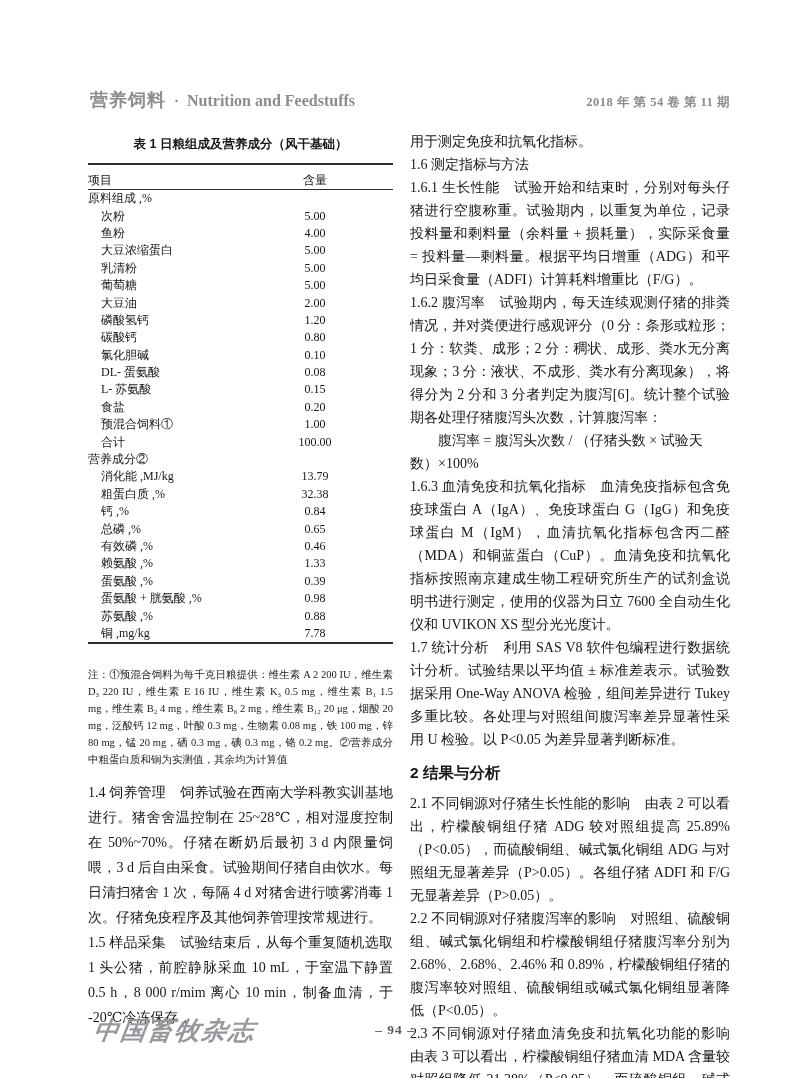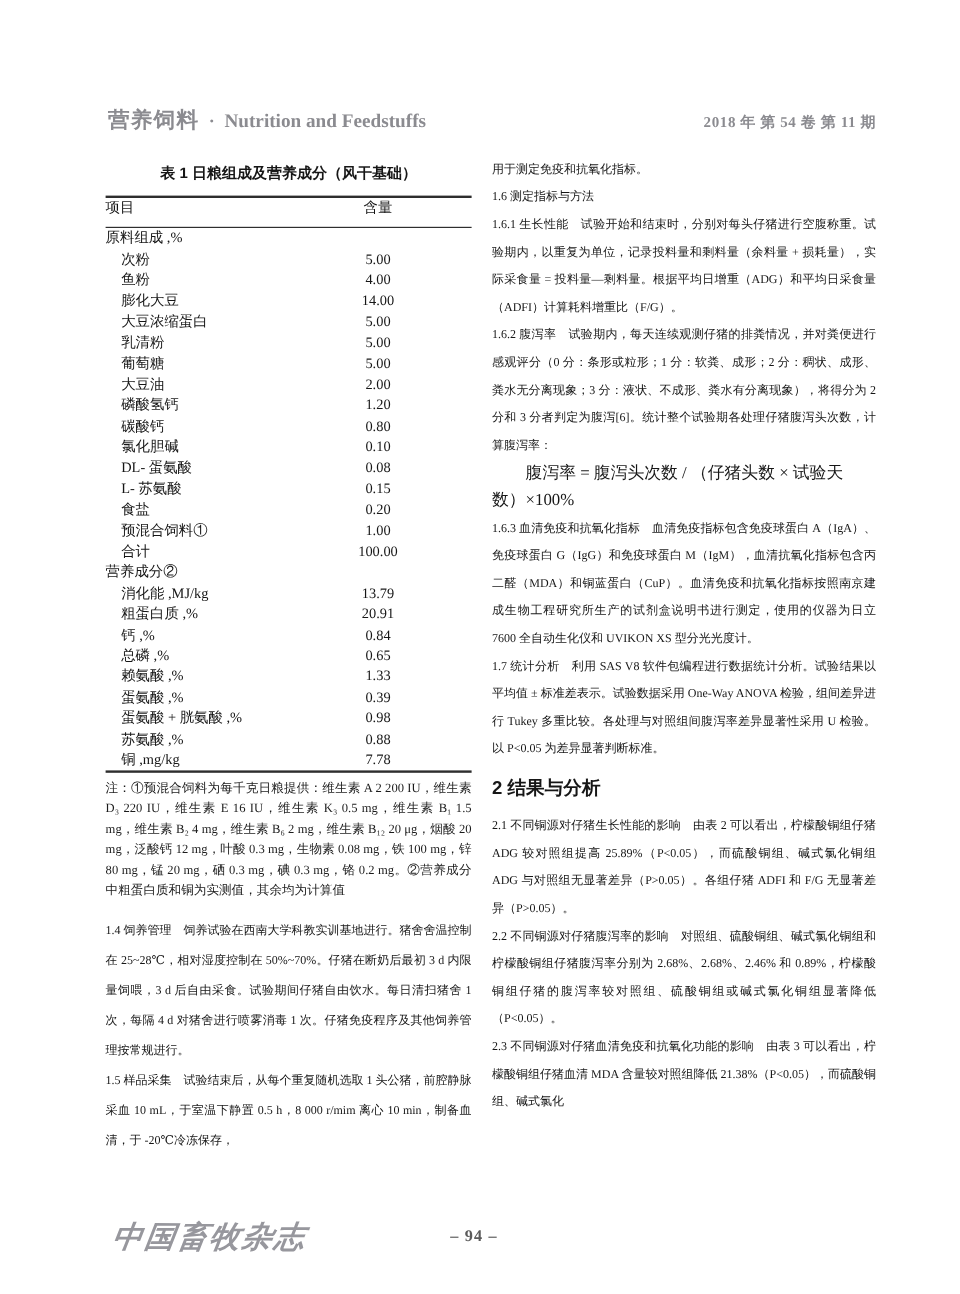--- a/index.html
+++ b/index.html
@@ -22,32 +22,32 @@
   .columns{position:absolute;top:130px;left:88px;width:642px;display:flex;gap:17px;}
   .col-left{width:305px;}
   .col-right{width:320px;}
   
   .table-title{
     text-align:center;font-weight:bold;font-size:12.5px;
     font-family:"Liberation Sans","DejaVu Sans",sans-serif;
     margin:6px 0 10px;
   }
   .dtable{border-top:2px solid #2e2e2e;border-bottom:2px solid #2e2e2e;}
-  .thead{display:flex;align-items:flex-start;height:24px;border-bottom:1px solid #2e2e2e;font-size:12px;padding-right:28px;}
+  .thead{display:flex;align-items:flex-end;height:24px;border-bottom:1px solid #2e2e2e;font-size:12px;padding-right:28px;}
   .thead .h-item{flex:1;}
   .thead .h-val{width:100px;text-align:center;}
   .trow{display:flex;align-items:center;height:17.4px;font-size:12px;padding-right:28px;}
   .trow .tlabel{flex:1;white-space:nowrap;}
   .trow.indent .tlabel{padding-left:13px;}
   .trow .tval{width:100px;text-align:center;}
   .table-note{
-    font-size:10.5px;line-height:17px;text-align:justify;margin-top:5px;color:#1b1b1b;
-  }
-  
-  .para,.t-para{font-size:10px;line-height:25px;text-align:justify;margin:0;}
+    font-size:10.5px;line-height:17px;text-align:justify;margin-top:22px;color:#1b1b1b;
+  }
+  
+  .para,.t-para{font-size:14px;line-height:25px;text-align:justify;margin:0;}
   .col-left .para-wrap{margin-top:12px;}
   .col-right .t-para{line-height:23px;}
   .t-formula{font-size:14px;line-height:23px;text-indent:2em;margin:0;text-align:left;}
   .t-heading{
     font-size:15.5px;font-weight:bold;margin:11px 0 8px;
     font-family:"Liberation Sans","DejaVu Sans",sans-serif;line-height:22px;text-align:left;
   }
   
   .footer-logo{
     position:absolute;left:94px;top:1014px;color:#97979d;
@@ -91,24 +91,20 @@
   <div class="trow indent">
     <span class="tlabel">次粉</span>
     <span class="tval">5.00</span>
   </div>
 
   <div class="trow indent">
     <span class="tlabel">鱼粉</span>
     <span class="tval">4.00</span>
   </div>
 
-  <div class="trow indent">
-    <span class="tlabel">膨化大豆</span>
-    <span class="tval">14.00</span>
-  </div>
 
   <div class="trow indent">
     <span class="tlabel">大豆浓缩蛋白</span>
     <span class="tval">5.00</span>
   </div>
 
   <div class="trow indent">
     <span class="tlabel">乳清粉</span>
     <span class="tval">5.00</span>
   </div>
@@ -169,33 +165,37 @@
     <span class="tval"></span>
   </div>
 
   <div class="trow indent">
     <span class="tlabel">消化能 ,MJ/kg</span>
     <span class="tval">13.79</span>
   </div>
 
   <div class="trow indent">
     <span class="tlabel">粗蛋白质 ,%</span>
-    <span class="tval">20.91</span>
+    <span class="tval">32.38</span>
   </div>
 
   <div class="trow indent">
     <span class="tlabel">钙 ,%</span>
     <span class="tval">0.84</span>
   </div>
 
   <div class="trow indent">
     <span class="tlabel">总磷 ,%</span>
     <span class="tval">0.65</span>
   </div>
 
+  <div class="trow indent">
+    <span class="tlabel">有效磷 ,%</span>
+    <span class="tval">0.46</span>
+  </div>
 
   <div class="trow indent">
     <span class="tlabel">赖氨酸 ,%</span>
     <span class="tval">1.33</span>
   </div>
 
   <div class="trow indent">
     <span class="tlabel">蛋氨酸 ,%</span>
     <span class="tval">0.39</span>
   </div>

